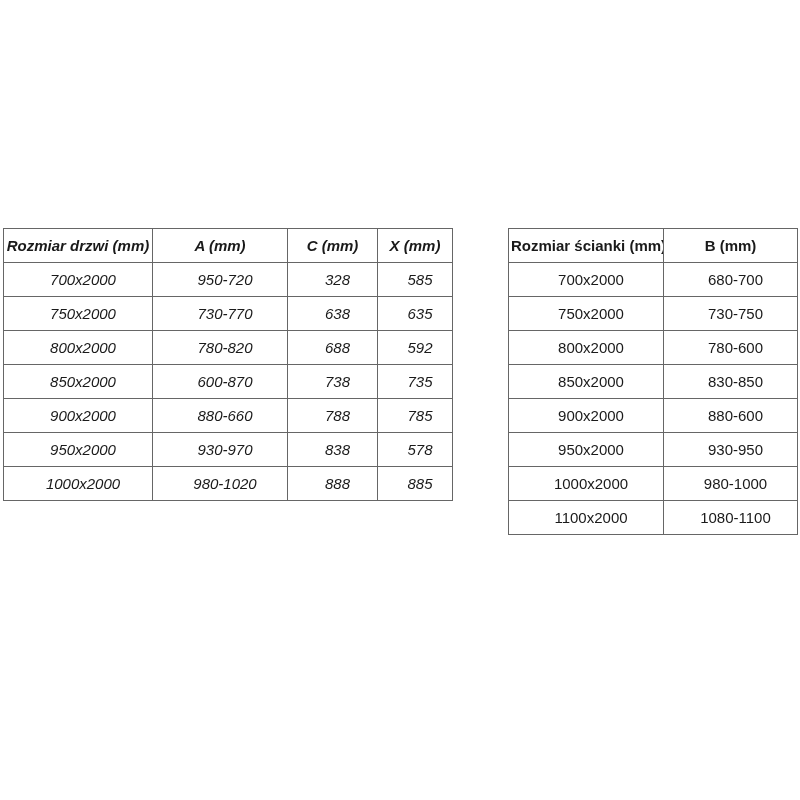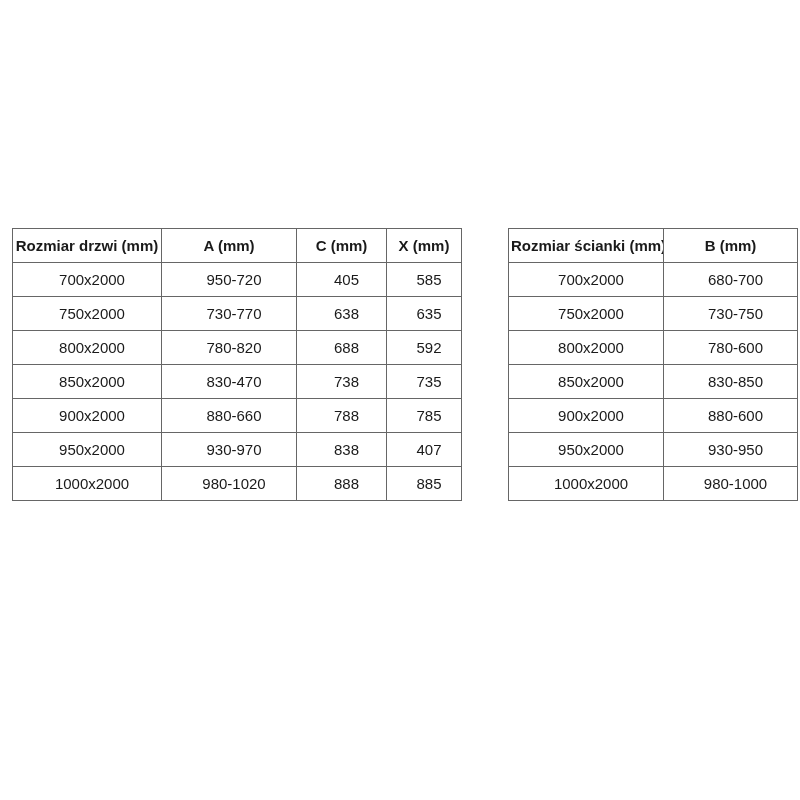--- a/index.html
+++ b/index.html
@@ -16,21 +16,21 @@
     height: 800px;
     background: #ffffff;
     overflow: hidden;
   }
   table.spec-table {
     position: absolute;
     border-collapse: collapse;
     table-layout: fixed;
     background: #ffffff;
   }
-  #doors-table { left: 12px;   top: 228px; width: 449px; }
+  #doors-table { left: 3px;   top: 228px; width: 449px; font-style: italic; }
   #walls-table { left: 508px; top: 228px; width: 289px; }
 
   .spec-table th, .spec-table td {
     border: 1px solid #666666;
     height: 33px;
     padding: 0 2px;
     text-align: center;
     vertical-align: middle;
     font-size: 15px;
     color: #1a1a1a;
@@ -65,52 +65,52 @@
           <th>Rozmiar drzwi (mm)</th>
           <th>A (mm)</th>
           <th>C (mm)</th>
           <th>X (mm)</th>
         </tr>
       </thead>
     <tbody>
         <tr>
           <td>700x2000</td>
           <td>950-720</td>
-          <td>405</td>
+          <td>328</td>
           <td>585</td>
         </tr>
         <tr>
           <td>750x2000</td>
           <td>730-770</td>
           <td>638</td>
           <td>635</td>
         </tr>
         <tr>
           <td>800x2000</td>
           <td>780-820</td>
           <td>688</td>
           <td>592</td>
         </tr>
         <tr>
           <td>850x2000</td>
-          <td>830-470</td>
+          <td>600-870</td>
           <td>738</td>
           <td>735</td>
         </tr>
         <tr>
           <td>900x2000</td>
           <td>880-660</td>
           <td>788</td>
           <td>785</td>
         </tr>
         <tr>
           <td>950x2000</td>
           <td>930-970</td>
           <td>838</td>
-          <td>407</td>
+          <td>578</td>
         </tr>
         <tr>
           <td>1000x2000</td>
           <td>980-1020</td>
           <td>888</td>
           <td>885</td>
         </tr>
       </tbody>
   </table>
 
@@ -147,15 +147,19 @@
           <td>880-600</td>
         </tr>
         <tr>
           <td>950x2000</td>
           <td>930-950</td>
         </tr>
         <tr>
           <td>1000x2000</td>
           <td>980-1000</td>
         </tr>
+        <tr>
+          <td>1100x2000</td>
+          <td>1080-1100</td>
+        </tr>
       </tbody>
   </table>
 </div>
 
 </body></html>

